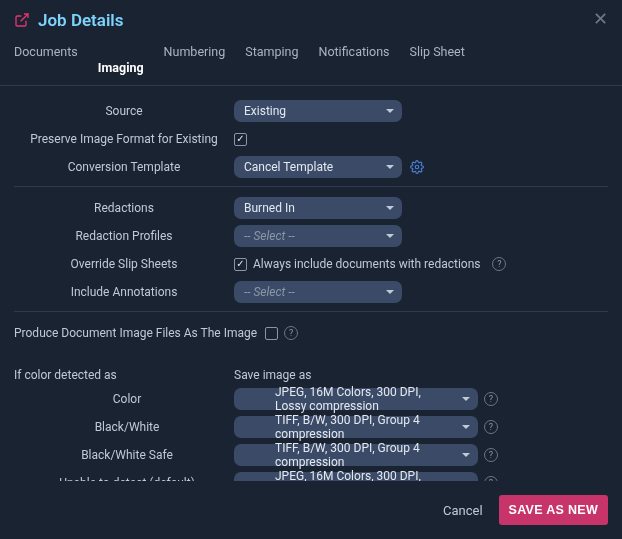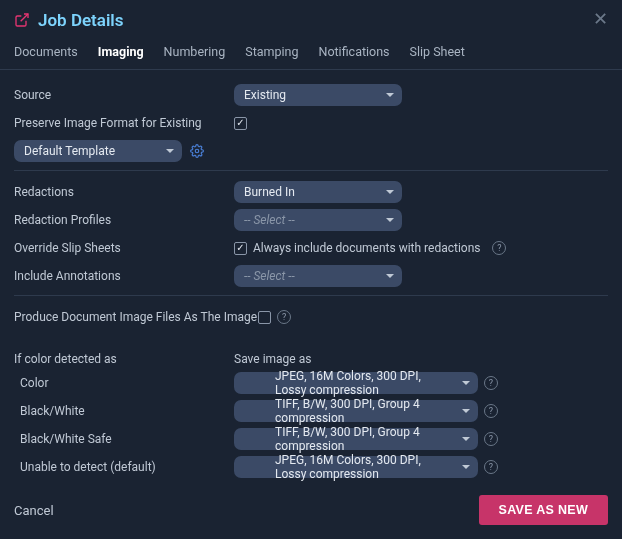--- a/index.html
+++ b/index.html
@@ -58,37 +58,39 @@
     .tab {
       padding: 6px 0 10px;
       color: #a9b4c2;
       cursor: pointer;
       font-size: 12.5px;
       position: relative;
     }
     .tab.active {
       color: #fff;
       font-weight: 700;
+      margin-top: 16px;
     }
     .content {
       padding: 14px 14px 10px;
       flex: 1;
       overflow-y: auto;
     }
     .row {
       display: flex;
       align-items: center;
       margin-bottom: 6px;
       min-height: 22px;
     }
     .label {
       width: 220px;
       color: #c0c9d5;
       font-size: 12px;
       flex-shrink: 0;
+      text-align: center;
     }
     .select {
       background: #3b4a66;
       border: none;
       color: #e4e9f0;
       padding: 3px 26px 3px 10px;
       border-radius: 7px;
       font-size: 12px;
       width: 168px;
       height: 22px;
@@ -177,35 +179,35 @@
     }
     .col-header {
       color: #c0c9d5;
       font-size: 12px;
     }
     .col-header.left {
       width: 220px;
     }
     .footer {
       display: flex;
-      justify-content: space-between;
+      justify-content: flex-end;
       align-items: center;
       padding: 14px;
       gap: 16px;
     }
     .btn-cancel {
       color: #c0c9d5;
       cursor: pointer;
       font-size: 13px;
     }
     .btn-save {
       background: #c73469;
       color: #fff;
       border: none;
-      padding: 8px 20px;
+      padding: 8px 10px;
       border-radius: 3px;
       font-size: 12.5px;
       font-weight: 700;
       cursor: pointer;
       letter-spacing: 0.3px;
     }
     .indent {
       padding-left: 6px;
     }
   </style>
@@ -243,22 +245,23 @@
         </div>
     </div>
 
 
     <div class="row">
       <span class="label">Preserve Image Format for Existing</span>
       <span class="checkbox checked"></span>
     </div>
 
     <div class="row">
+      <span class="label">Conversion Template</span>
       <div class="select">
-          <span>Default Template</span>
+          <span>Cancel Template</span>
         </div>
       <span class="gear-icon">
         <svg width="14" height="14" viewBox="0 0 24 24" fill="none" stroke="currentColor" stroke-width="2">
           <circle cx="12" cy="12" r="3"></circle>
           <path d="M19.4 15a1.65 1.65 0 0 0 .33 1.82l.06.06a2 2 0 1 1-2.83 2.83l-.06-.06a1.65 1.65 0 0 0-1.82-.33 1.65 1.65 0 0 0-1 1.51V21a2 2 0 0 1-4 0v-.09a1.65 1.65 0 0 0-1-1.51 1.65 1.65 0 0 0-1.82.33l-.06.06a2 2 0 1 1-2.83-2.83l.06-.06a1.65 1.65 0 0 0 .33-1.82 1.65 1.65 0 0 0-1.51-1H3a2 2 0 0 1 0-4h.09a1.65 1.65 0 0 0 1.51-1 1.65 1.65 0 0 0-.33-1.82l-.06-.06a2 2 0 1 1 2.83-2.83l.06.06a1.65 1.65 0 0 0 1.82.33h0a1.65 1.65 0 0 0 1-1.51V3a2 2 0 0 1 4 0v.09a1.65 1.65 0 0 0 1 1.51 1.65 1.65 0 0 0 1.82-.33l.06-.06a2 2 0 1 1 2.83 2.83l-.06.06a1.65 1.65 0 0 0-.33 1.82v0a1.65 1.65 0 0 0 1.51 1H21a2 2 0 0 1 0 4h-.09a1.65 1.65 0 0 0-1.51 1z"></path>
         </svg>
       </span>
     </div>
 
     <hr class="divider">
@@ -289,21 +292,21 @@
     <div class="row">
       <span class="label">Include Annotations</span>
       <div class="select placeholder">
           <span>-- Select --</span>
         </div>
     </div>
 
     <hr class="divider">
 
     <div class="row">
-      <span class="label" style="width:auto;margin-right:1px">Produce Document Image Files As The Image</span>
+      <span class="label" style="width:auto;margin-right:8px">Produce Document Image Files As The Image</span>
       <span class="checkbox"></span>
       <span class="help-icon">?</span>
     </div>
 
     <div class="col-headers">
       <span class="col-header left">If color detected as</span>
       <span class="col-header">Save image as</span>
     </div>
 
     <div class="row">

